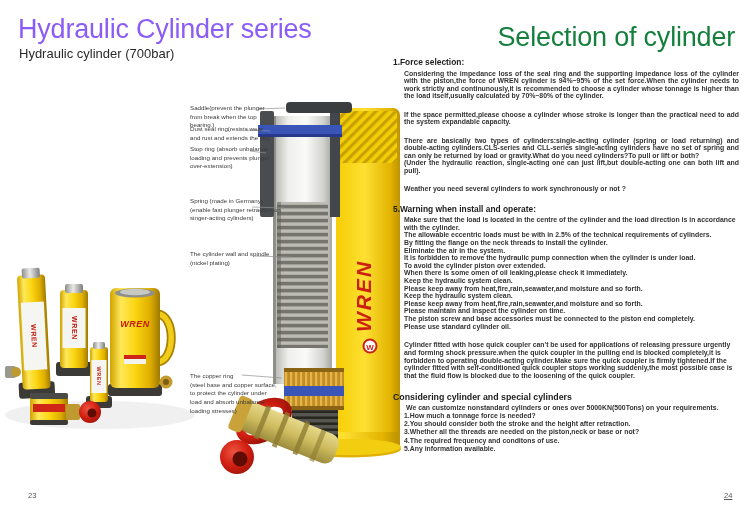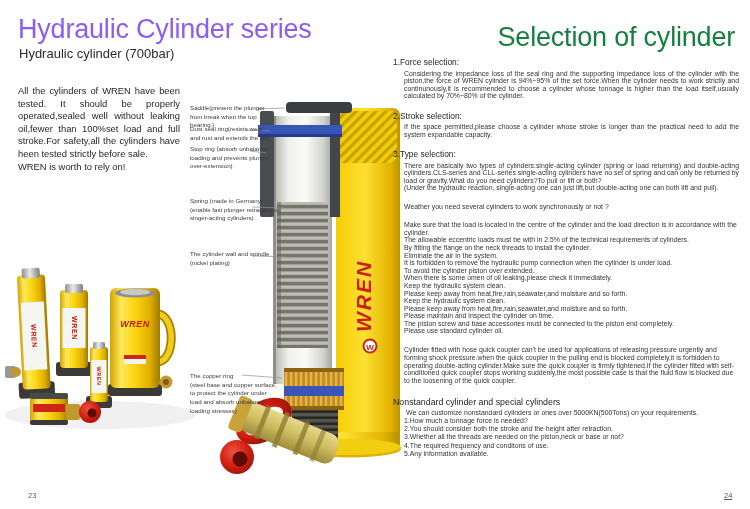--- a/index.html
+++ b/index.html
@@ -20,21 +20,21 @@
   .callout{font-size:6.2px;line-height:1.4;color:#3a3a3a;}
   .co1{left:190px;top:104px;width:84px;}
   .co2{left:190px;top:125px;width:84px;}
   .co3{left:190px;top:145px;width:84px;}
   .co4{left:190px;top:197px;width:92px;}
   .co5{left:190px;top:250px;width:92px;}
   .co6{left:190px;top:372px;width:88px;}
 
   
   .title-right{right:15px;top:14px;font-size:27px;letter-spacing:-0.2px;color:#15803d;text-align:right;margin-top:8px;}
-  .rightcol{left:393px;top:57px;width:346px;}
+  .rightcol{left:393px;top:57px;width:346px;font-weight:bold;}
   .sec{margin-bottom:11px;}
   .sec-h{font-size:8.4px;color:#1d1d1d;margin-bottom:2.5px;}
   .sec-b{font-size:6.9px;line-height:1.09;color:#333;margin-left:11px;text-align:justify;}
   .sec-b.lines{text-align:left;line-height:1.1;}
   .note{font-size:6.9px;line-height:1.12;color:#333;margin-left:11px;margin-bottom:12px;text-align:left;}
   .ns-h{font-size:8.8px;color:#1d1d1d;margin-bottom:2.5px;}
   .ns-intro{font-size:6.9px;line-height:1.15;color:#333;margin-left:13px;}
   .ns-items{font-size:6.9px;line-height:1.18;color:#333;margin-left:11px;}
 
   svg text{font-family:"Liberation Sans", sans-serif;}
@@ -209,22 +209,20 @@
         <rect x="30" y="420" width="38" height="5" rx="2" fill="#3c3a36"></rect>
         <rect x="66" y="404" width="14" height="16" rx="2" fill="#bf9a30"></rect>
         <circle cx="90" cy="412" r="11" fill="url(#redGrad)"></circle>
         <circle cx="92" cy="413" r="4.5" fill="#5f0c05"></circle>
       </g>
     </g>
   </svg>
 
   <div class="abs title-left">Hydraulic Cylinder series</div>
   <div class="abs subtitle-left">Hydraulic cylinder (700bar)</div>
-  <div class="abs intro pre">All the cylinders of WREN have been tested. It should be properly operated,sealed well without leaking oil,fewer than 100%set load and full stroke.For safety,all the cylinders have heen tested strictly before sale.
-WREN is worth to rely on!</div>
 
   <div class="abs callout co1 pre">Saddle(prevent the plunger from break when the top bearing.)</div>
   <div class="abs callout co2 pre">Dust seal ring(resists wear and rust and extends the life)</div>
   <div class="abs callout co3 pre">Stop ring (absorb unbalance loading and prevents plunger over-extension)</div>
   <div class="abs callout co4 pre">Spring (made in Germany)
 (enable fast plunger retraction on singer-acting cylinders)</div>
   <div class="abs callout co5 pre">The cylinder wall and spindle (nickel plating)</div>
   <div class="abs callout co6 pre">The copper ring
 (steel base and copper surface, to protect the cylinder under load and absorb unbalance loading stresses)</div>
 
@@ -233,55 +231,54 @@
   <div class="abs title-right">Selection of cylinder</div>
 
   <div class="abs rightcol">
 
     <div class="sec">
       <div class="sec-h">1.Force selection:</div>
       <div class="sec-b pre">Considering the impedance loss of the seal ring and the supporting impedance loss of the cylinder with the piston,the force of WREN cylinder is 94%~95% of the set force.When the cylinder needs to work strictly and continunously,it is recommended to choose a cylinder whose tonnage is higher than the load itself,usually calculated by 70%~80% of the cylinder.</div>
     </div>
 
     <div class="sec">
-      <div class="sec-h">2.Stroke selection:</div>
       <div class="sec-b pre">If the space permitted,please choose a cylinder whose stroke is longer than the practical need to add the system expandable capacity.</div>
     </div>
 
     <div class="sec">
-      <div class="sec-h">3.Type selection:</div>
       <div class="sec-b pre">There are basically two types of cylinders:single-acting cylinder (spring or load returning) and double-acting cylinders.CLS-series and CLL-series single-acting cylinders have no set of spring and can only be returned by load or gravity.What do you need cylinders?To pull or lift or both?
 (Under the hydraulic reaction, single-acting one can just lift,but double-acting one can both lift and pull).</div>
     </div>
 
     <div class="sec">
       <div class="sec-b pre">Weather you need several cylinders to work synchronously or not ?</div>
     </div>
 
     <div class="sec">
+      <div class="sec-h">5.Warning when install and operate:</div>
       <div class="sec-b lines pre">Make sure that the load is located in the centre of the cylinder and the load direction is in accordance with the cylinder.
 The allowable eccentric loads must be with in 2.5% of the technical requirements of cylinders.
 By fitting the flange on the neck threads to install the cylinder.
 Eliminate the air in the system.
 It is forbidden to remove the hydraulic pump connection when the cylinder is under load.
 To avoid the cylinder piston over extended.
 When there is some omen of oil leaking,please check it immediately.
 Keep the hydraulic system clean.
 Please keep away from heat,fire,rain,seawater,and moisture and so forth.
 Keep the hydraulic system clean.
 Please keep away from heat,fire,rain,seawater,and moisture and so forth.
 Please maintain and inspect the cylinder on time.
 The piston screw and base accessories must be connected to the piston end completely.
 Please use standard cylinder oil.</div>
     </div>
 
     <div class="note pre">Cylinder fitted with hose quick coupler can't be used for applications of releasing pressure urgently and forming shock pressure.when the quick coupler in the pulling end is blocked completely,it is forbidden to operating double-acting cylinder.Make sure the quick coupler is firmly tightened.If the cylinder fitted with self-conditioned quick coupler stops working suddenly,the most possible case is that the fluid flow is blocked due to the loosening of the quick coupler.</div>
 
     <div>
-      <div class="ns-h">Nonstandard cylinder and special cylinders</div>
+      <div class="ns-h">Considering cylinder and special cylinders</div>
       <div class="ns-intro">We can customize nonstandard cylinders or ones over 5000KN(500Tons) on your requirements.</div>
       <div class="ns-items pre">1.How much a tonnage force is needed?
 2.You should consider both the stroke and the height after retraction.
 3.Whether all the threads are needed on the piston,neck or base or not?
 4.The required frequency and conditons of use.
 5.Any information available.</div>
     </div>
   </div>
 
   <div class="abs pagenum right">24</div>

